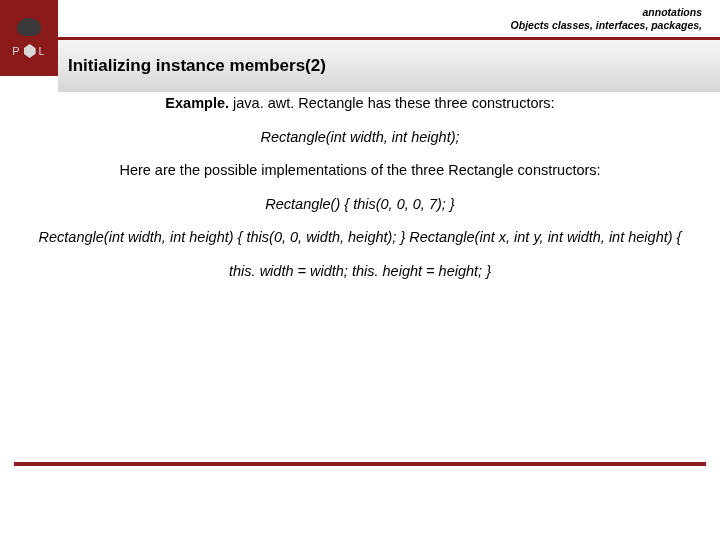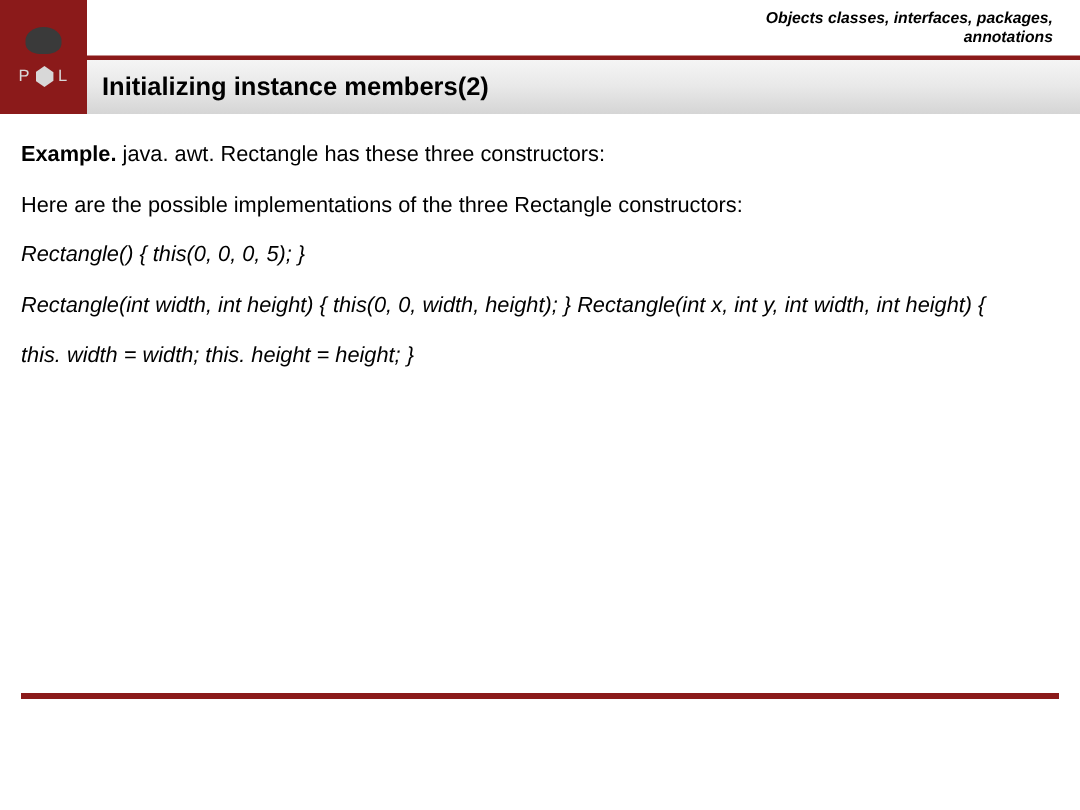--- a/index.html
+++ b/index.html
@@ -66,39 +66,40 @@
     right: 0;
     top: 37px;
     height: 3px;
     background: #8b1a1a;
   }
   .title-bar {
     position: absolute;
     left: 58px;
     right: 0;
     top: 40px;
-    height: 36px;
+    height: 52px;
     background: linear-gradient(to bottom, #f5f5f5 0%, #e8e8e8 50%, #d5d5d5 100%);
     display: flex;
     align-items: center;
     padding-left: 10px;
   }
   .title-bar h1 {
     font-size: 17px;
     font-weight: bold;
     color: #000;
   }
   .content {
     padding: 18px 14px 0 14px;
     font-size: 14.5px;
     line-height: 1.35;
     color: #000;
   }
   .content p {
     margin-bottom: 14px;
+    text-align: center;
   }
   .lead .b { font-weight: bold; }
   .italic { font-style: italic; }
   .bold { font-weight: normal; }
   .bottom-line {
     position: absolute;
     left: 14px;
     right: 14px;
     bottom: 74px;
     height: 4px;
@@ -111,32 +112,33 @@
 <div class="header-area">
   <div class="logo-box">
     <div class="logo-top"></div>
     <div class="logo-bottom">
       <span>P</span>
       <span class="crest"></span>
       <span>L</span>
     </div>
   </div>
   <div class="breadcrumb">
+    <div>annotations</div>
     <div>Objects classes, interfaces, packages,</div>
-    <div>annotations</div>
   </div>
   <div class="red-line"></div>
   <div class="title-bar">
     <h1>Initializing instance members(2)</h1>
   </div>
 </div>
 
 <div class="content">
   <p class="lead">
     <span class="b">Example.</span><span> java. awt. Rectangle has these three constructors:</span>
   </p>
+  <p class="italic">Rectangle(int width, int height);</p>
   <p class="bold">Here are the possible implementations of the three Rectangle constructors:</p>
-  <p class="italic">Rectangle() { this(0, 0, 0, 5); }</p>
+  <p class="italic">Rectangle() { this(0, 0, 0, 7); }</p>
   <p class="italic">Rectangle(int width, int height) { this(0, 0, width, height); } Rectangle(int x, int y, int width, int height) {</p>
   <p class="italic">this. width = width; this. height = height; }</p>
 </div>
 
 <div class="bottom-line"></div>
 
 </body></html>

